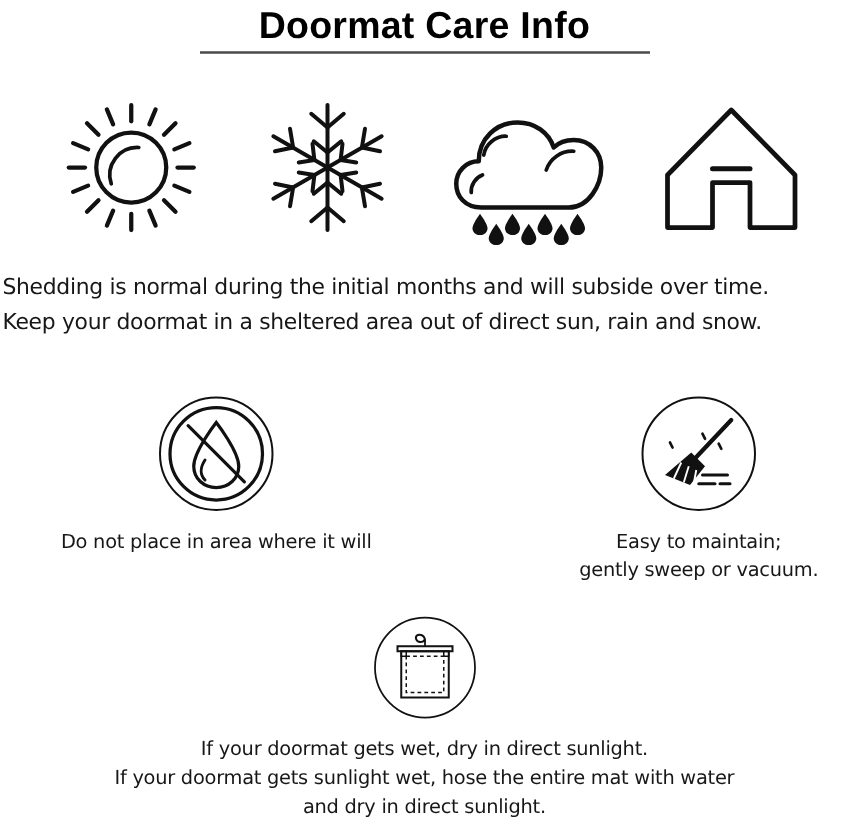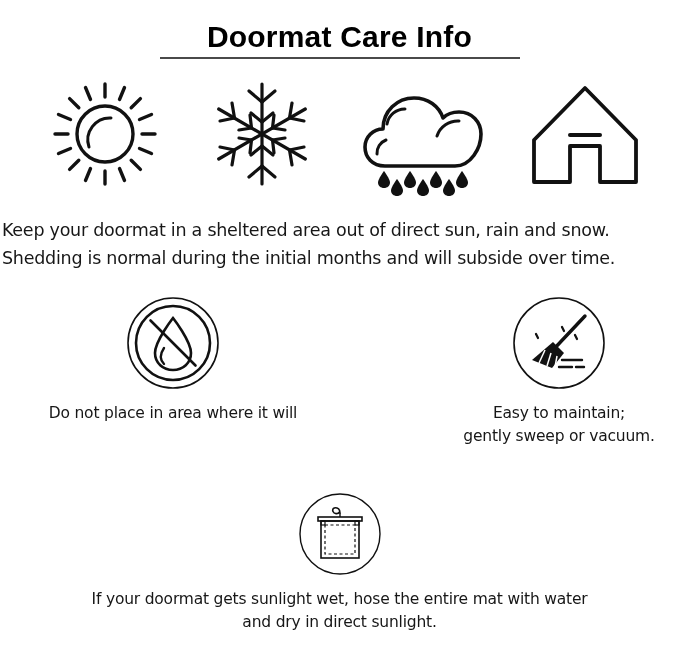--- a/index.html
+++ b/index.html
@@ -25,21 +25,21 @@
     text-align: center;
   }
   .title-text {
     font-family: "Liberation Sans", sans-serif;
     font-weight: bold;
     font-size: 30px;
     letter-spacing: 0.2px;
     color: #000000;
     line-height: 38px;
     display: block;
-    padding-top: 18px;
+    padding-top: 2px;
   }
   .title-rule {
     width: 360px;
     height: 2px;
     background: #4a4a4a;
     margin: 1px auto 0 auto;
   }
 
   
   .weather-row {
@@ -74,21 +74,21 @@
     color: #171717;
     text-align: left;
     letter-spacing: -0.25px;
   }
   .intro div { white-space: nowrap; }
 
   
   .pair-row {
     position: absolute;
     left: 0;
-    top: 296px;
+    top: 316px;
     width: 671px;
     height: 145px;
   }
   .pair-item {
     position: absolute;
     top: 0;
     width: 330px;
     text-align: center;
   }
   .pair-left  { left: 8px; }
@@ -229,22 +229,22 @@
 
 <svg style="position:absolute; left:342px; top:175px; width:160px; height:30px;" viewBox="0 0 160 30">
   <g fill="#111111">
     <path d="M55 4 C55 4 61 12 61 15.5 C61 18.8 58.3 21 55 21 C51.7 21 49 18.8 49 15.5 C49 12 55 4 55 4 Z"></path>
     <path d="M81 4 C81 4 87 12 87 15.5 C87 18.8 84.3 21 81 21 C77.7 21 75 18.8 75 15.5 C75 12 81 4 81 4 Z"></path>
     <path d="M107 4 C107 4 113 12 113 15.5 C113 18.8 110.3 21 107 21 C103.7 21 101 18.8 101 15.5 C101 12 107 4 107 4 Z"></path>
   </g>
 </svg>
 
 <div class="intro">
+  <div>Shedding is normal during the initial months and will subside over time.</div>
   <div>Keep your doormat in a sheltered area out of direct sun, rain and snow.</div>
-  <div>Shedding is normal during the initial months and will subside over time.</div>
 </div>
 
 <div class="pair-row">
 
   <div class="pair-item pair-left">
     <svg width="94" height="94" viewBox="0 0 94 94" fill="none" stroke="#111111">
       <circle cx="47" cy="47" r="45" stroke-width="1.6"></circle>
       <circle cx="47" cy="47" r="37" stroke-width="2.6"></circle>
       <path d="M47 22 C47 22 65 45 65 57 C65 67 57 74 47 74 C37 74 29 67 29 57 C29 45 47 22 47 22 Z" stroke-width="2.6"></path>
       <path d="M38 52 C34 58 34 64 38 68" stroke-width="2.4" stroke-linecap="round"></path>
@@ -298,16 +298,17 @@
 
     <rect x="20" y="25" width="44" height="4" stroke="#111111" stroke-width="1.6" fill="none"></rect>
 
     <rect x="23" y="29" width="4" height="4" stroke="#111111" stroke-width="1.2" fill="none"></rect>
     <rect x="57" y="29" width="4" height="4" stroke="#111111" stroke-width="1.2" fill="none"></rect>
 
     <rect x="23" y="29" width="38" height="37" stroke="#111111" stroke-width="1.6" fill="none"></rect>
     <rect x="27" y="33" width="30" height="29" stroke="#111111" stroke-width="1.2" fill="none" stroke-dasharray="3 2.5"></rect>
   </svg>
   <div class="bottom-caption">
+    <div>If your doormat gets wet, dry in direct sunlight.</div>
     <div>If your doormat gets sunlight wet, hose the entire mat with water</div>
     <div>and dry in direct sunlight.</div>
   </div>
 </div>
 
 </body></html>

